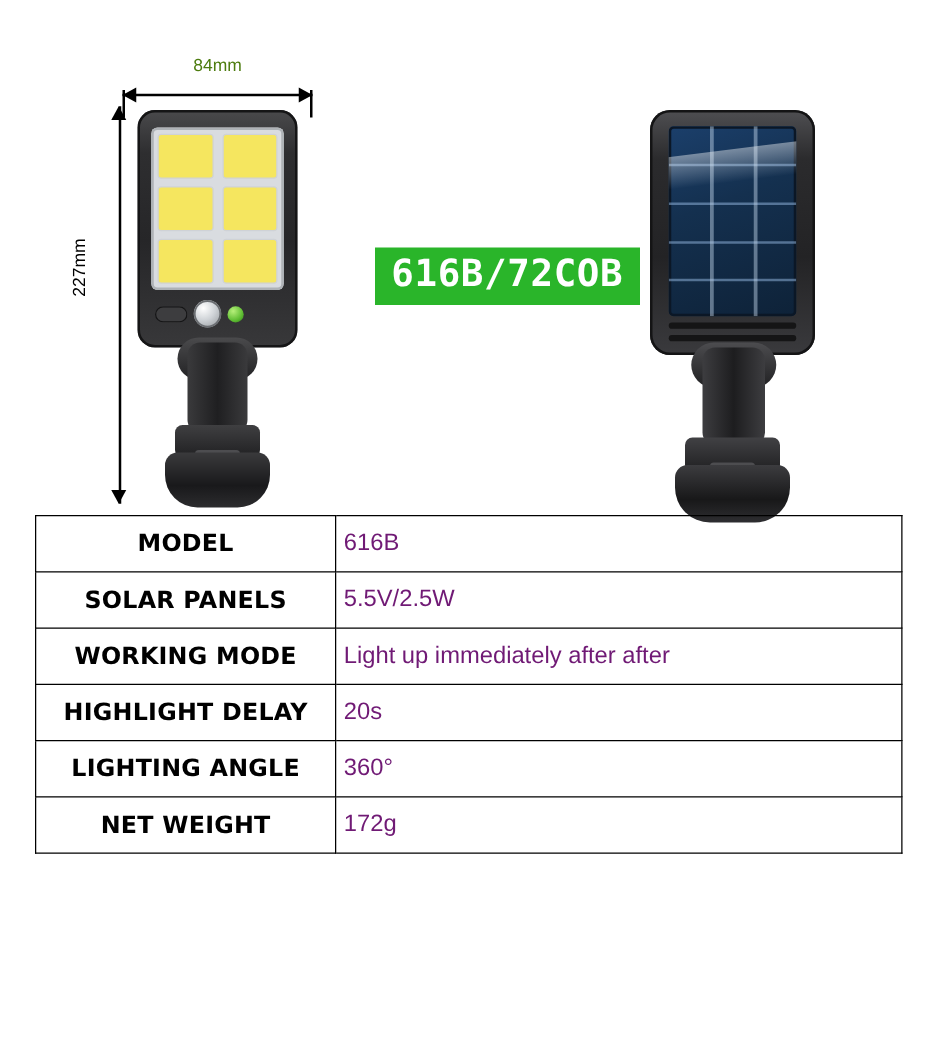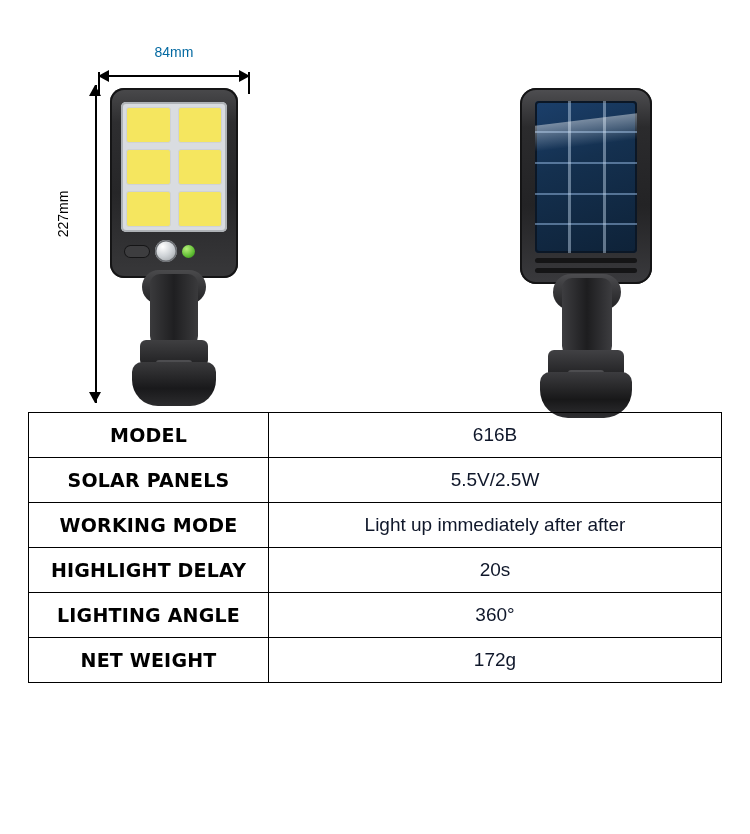--- a/index.html
+++ b/index.html
@@ -58,21 +58,21 @@
     border-bottom: 6px solid transparent;
     border-left: 11px solid #000;
   }
   .dim-width-label {
     position: absolute;
     left: 98px;
     top: 44px;
     width: 152px;
     text-align: center;
     font-size: 14px;
-    color: #0369a1;
+    color: #4d7c0f;
   }
 
   .dim-height {
     position: absolute;
     left: 88px;
     top: 85px;
     width: 14px;
     height: 318px;
   }
   .dim-height .line {
@@ -339,24 +339,23 @@
   .spec-label {
     width: 240px;
     text-align: center;
     font-size: 19px;
     font-weight: bold;
     font-family: "DejaVu Sans", sans-serif;
     letter-spacing: 0.2px;
     color: #000;
   }
   .spec-value {
-    text-align: center;
     font-size: 19px;
     font-weight: normal;
-    color: #0f172a;
+    color: #701a75;
   }
 </style>
 </head>
 <body>
 
 <div id="page">
 
   <div class="top-section">
 
     <div class="dim-width-label">84mm</div>
@@ -391,20 +390,21 @@
         <div class="sensor-dome"></div>
         <div class="sensor-led"></div>
       </div>
       <div class="lf-joint"></div>
       <div class="lf-neck"></div>
       <div class="lf-bracket"></div>
       <div class="lf-base-notch"></div>
       <div class="lf-base"></div>
     </div>
 
+    <div class="model-badge">616B/72COB</div>
 
     <div class="lamp-back">
       <div class="lb-body"></div>
       <div class="lb-solar">
         <div class="cell-line" style="top:30px;"></div>
         <div class="cell-line" style="top:61px;"></div>
         <div class="cell-line" style="top:92px;"></div>
         <div class="cell-line" style="top:122px;"></div>
         <div class="bus" style="left:33px;"></div>
         <div class="bus" style="left:68px;"></div>

